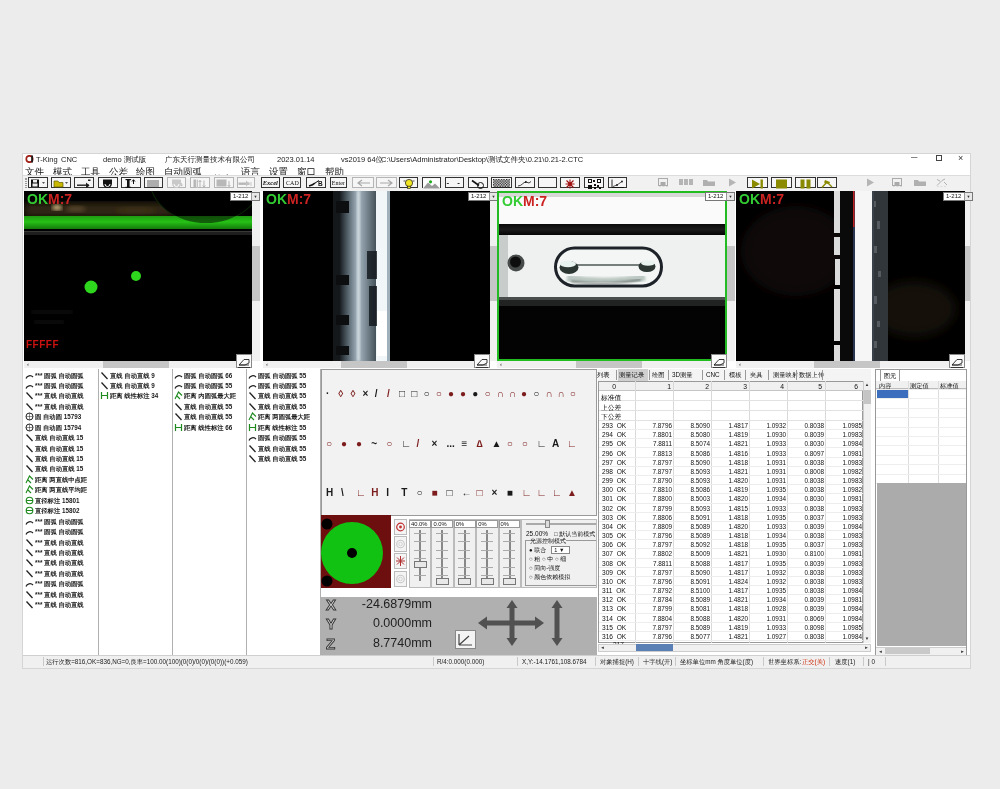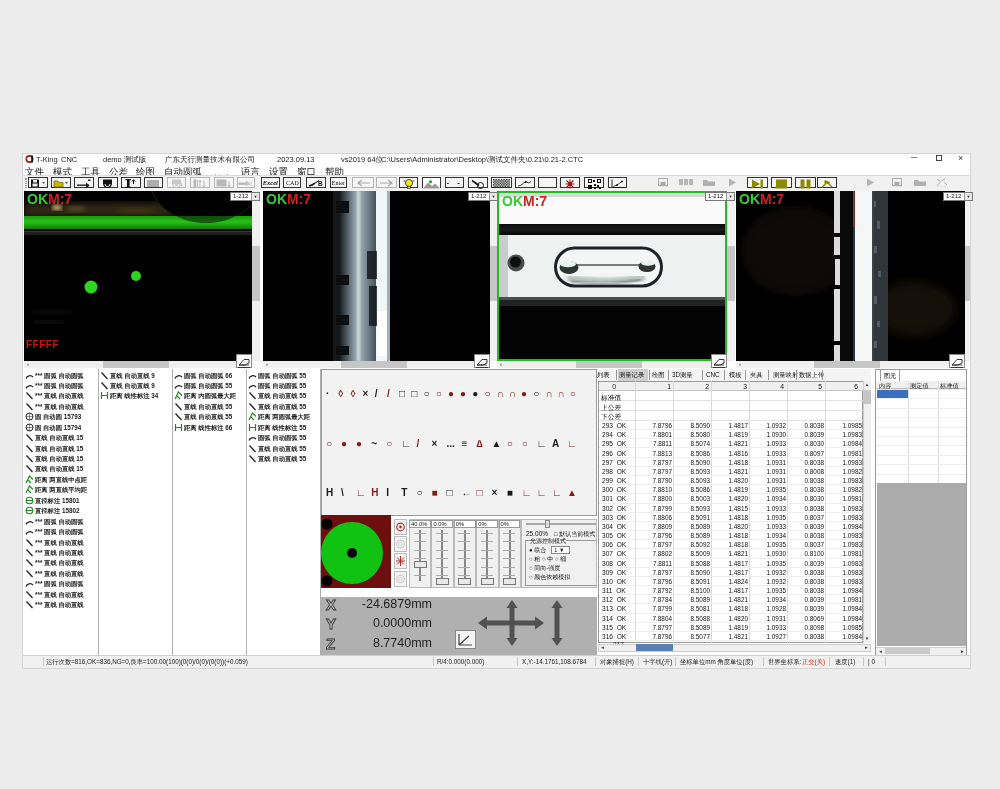--- a/index.html
+++ b/index.html
@@ -24,21 +24,21 @@
 <div id="win">
 
 <svg class="a" style="left:2px;top:1px" width="9" height="8">
       <circle cx="4.5" cy="4" r="3.2" fill="none" stroke="#a02018" stroke-width="1.7"></circle>
       <rect x="6.2" y="0.5" width="1.8" height="7" fill="#1a1a1a"></rect>
     </svg>
 <span class="a ttl" style="left:13px;top:0.5px">T-King</span>
     <span class="a ttl" style="left:38px;top:0.5px">CNC</span>
 <span class="a ttl" style="left:80px;top:1px">demo 测试版</span>
 <span class="a ttl" style="left:142px;top:1px">广东天行测量技术有限公司</span>
-<span class="a ttl" style="left:254px;top:1px">2023.09.13</span>
+<span class="a ttl" style="left:254px;top:1px">2023.01.14</span>
 <span class="a ttl" style="left:318px;top:1px">vs2019 64位</span>
 <span class="a ttl" style="left:358px;top:1px">C:\Users\Administrator\Desktop\测试文件夹\0.21\0.21-2.CTC</span>
 <span class="a" style="left:888px;top:-2px;font-size:9px;color:#444">─</span>
 <span class="a" style="left:913px;top:1px;width:6px;height:6px;border:1px solid #444"></span>
 <span class="a" style="left:935px;top:-1.5px;font-size:9px;color:#333">×</span>
 <span class="a mi" style="left:2px;top:11.5px">文件</span>
 <span class="a mi" style="left:30px;top:11.5px">模式</span>
 <span class="a mi" style="left:58px;top:11.5px">工具</span>
 <span class="a mi" style="left:86px;top:11.5px">公差</span>
 <span class="a mi" style="left:113px;top:11.5px">绘图</span>

